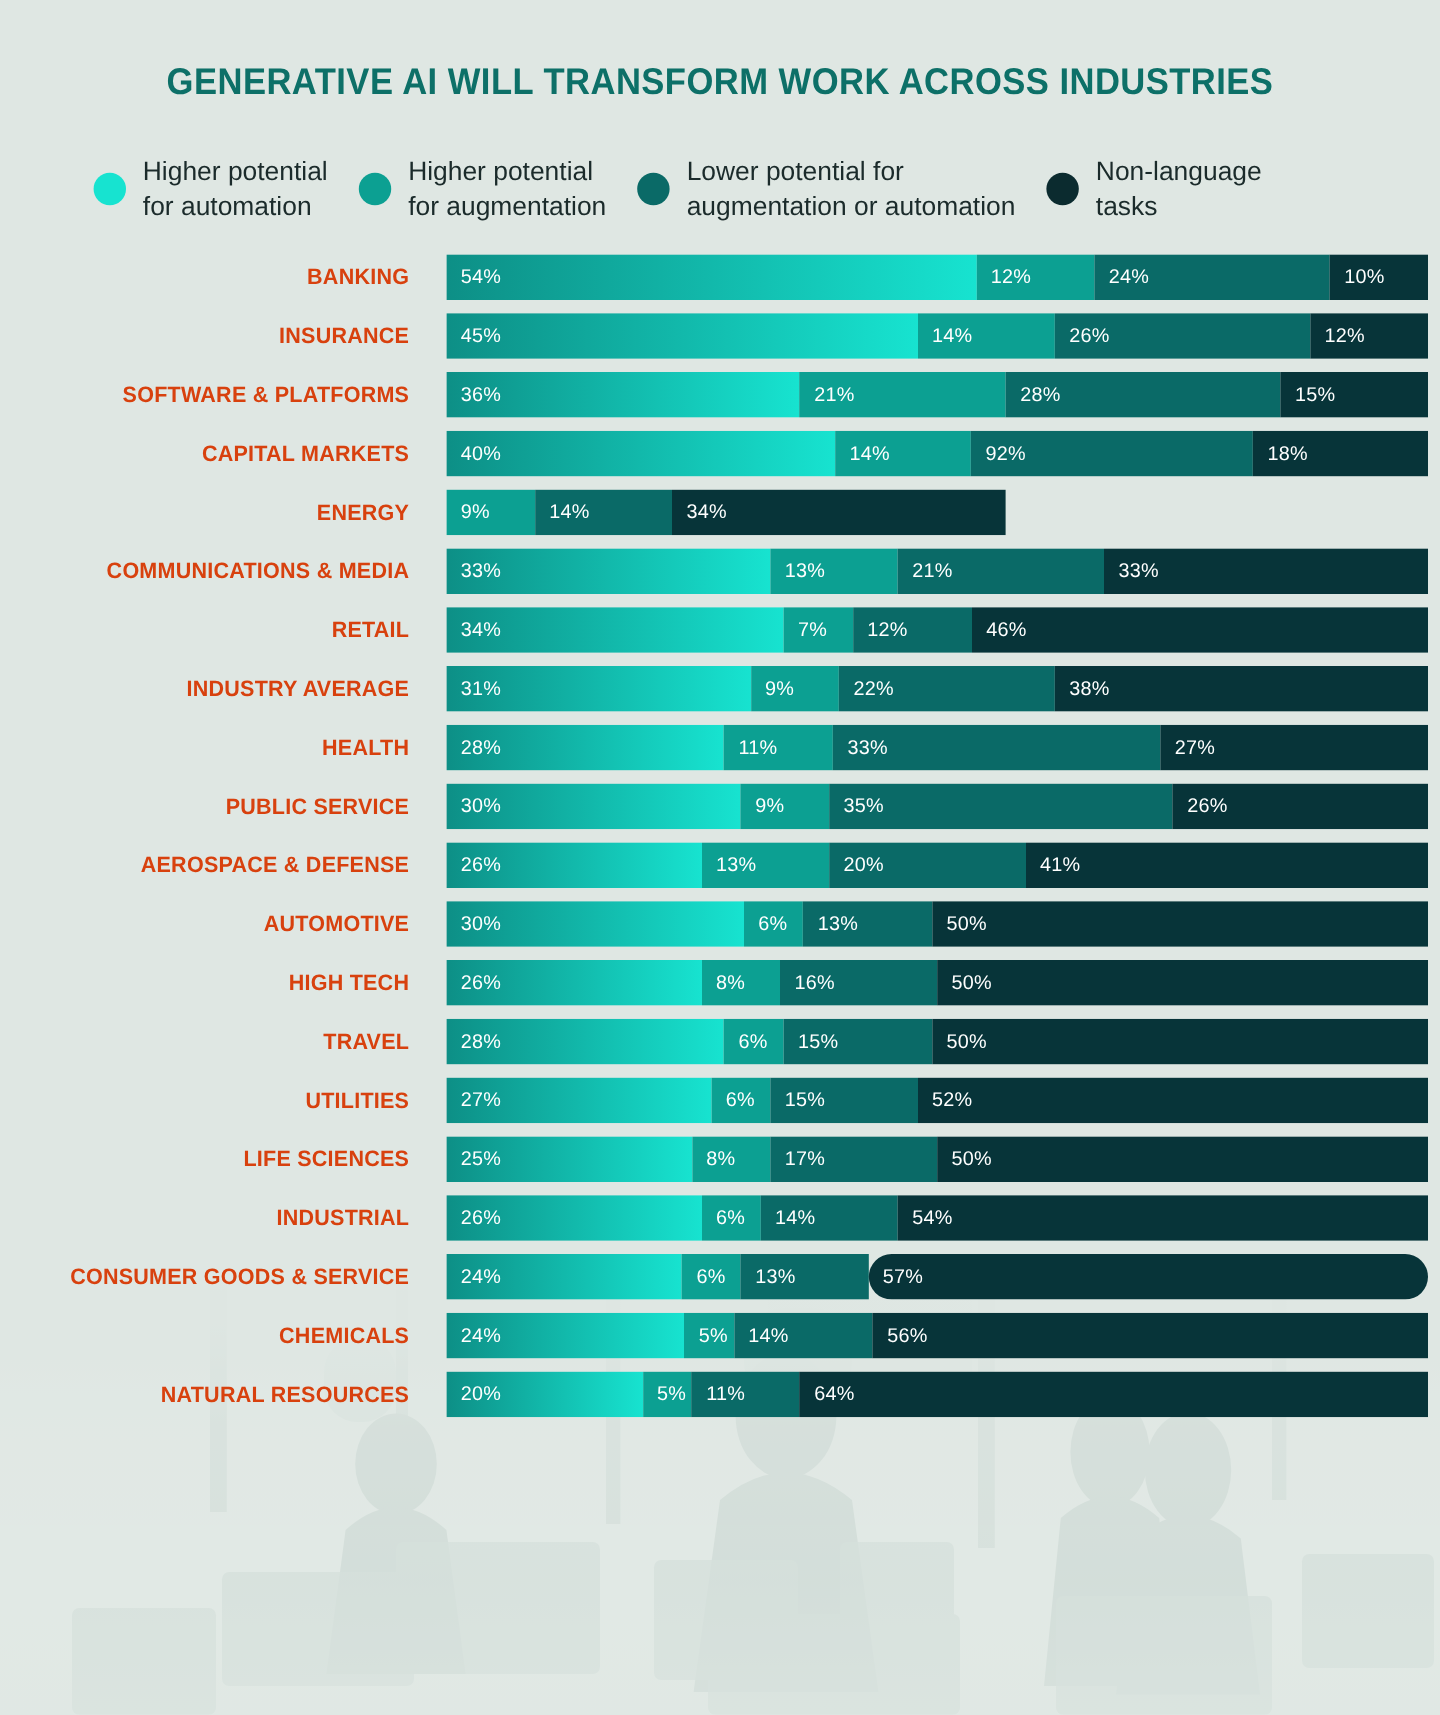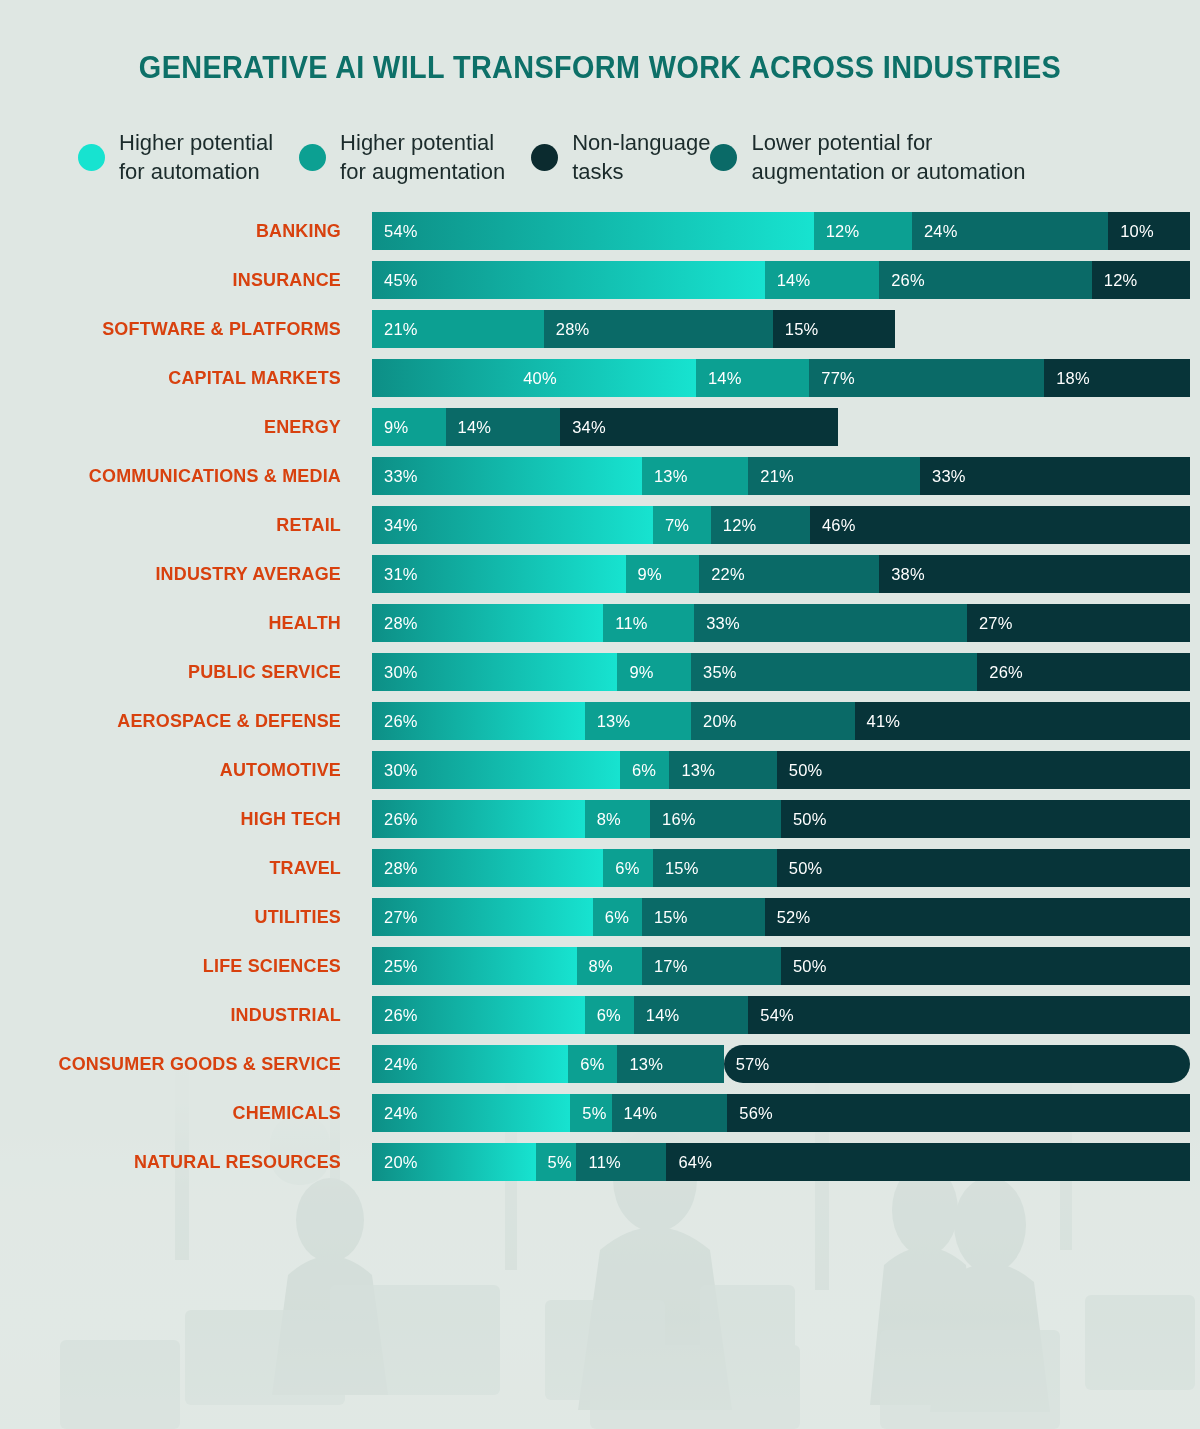--- a/index.html
+++ b/index.html
@@ -174,30 +174,30 @@
   <div class="legend-item li-0">
     <span class="legend-dot" style="background:#17e3d0"></span>
     <span class="legend-label">Higher potential
 for automation</span>
   </div>
   <div class="legend-item li-1">
     <span class="legend-dot" style="background:#0ca092"></span>
     <span class="legend-label">Higher potential
 for augmentation</span>
   </div>
+  <div class="legend-item li-2">
+    <span class="legend-dot" style="background:#0a6a67"></span>
+    <span class="legend-label">Lower potential for
+augmentation or automation</span>
+  </div>
   <div class="legend-item li-3">
     <span class="legend-dot" style="background:#0b2b2f"></span>
     <span class="legend-label">Non-language
 tasks</span>
   </div>
-  <div class="legend-item li-2">
-    <span class="legend-dot" style="background:#0a6a67"></span>
-    <span class="legend-label">Lower potential for
-augmentation or automation</span>
-  </div>
 </div>
 
 <div id="rows">
     <div class="row">
       <div class="row-label">BANKING</div>
       <div class="bar">
         <div class="seg seg-0" style="flex: 0 0 54%;">
           <span class="seg-val">54%</span>
         </div>
         <div class="seg seg-1" style="flex: 0 0 12%;">
@@ -224,42 +224,45 @@
           <span class="seg-val">26%</span>
         </div>
         <div class="seg seg-3" style="flex: 0 0 12%;">
           <span class="seg-val">12%</span>
         </div>
       </div>
     </div>
     <div class="row">
       <div class="row-label">SOFTWARE &amp; PLATFORMS</div>
       <div class="bar">
+        <div class="seg seg-0" style="flex: 0 0 36%;">
+          <span class="seg-val">36%</span>
+        </div>
         <div class="seg seg-1" style="flex: 0 0 21%;">
           <span class="seg-val">21%</span>
         </div>
         <div class="seg seg-2" style="flex: 0 0 28%;">
           <span class="seg-val">28%</span>
         </div>
         <div class="seg seg-3" style="flex: 0 0 15%;">
           <span class="seg-val">15%</span>
         </div>
       </div>
     </div>
     <div class="row">
       <div class="row-label">CAPITAL MARKETS</div>
       <div class="bar">
-        <div class="seg seg-0" style="flex: 0 0 39.604%; justify-content: center;">
+        <div class="seg seg-0" style="flex: 0 0 39.604%;">
           <span class="seg-val">40%</span>
         </div>
         <div class="seg seg-1" style="flex: 0 0 13.8614%;">
           <span class="seg-val">14%</span>
         </div>
         <div class="seg seg-2" style="flex: 0 0 28.7129%;">
-          <span class="seg-val">77%</span>
+          <span class="seg-val">92%</span>
         </div>
         <div class="seg seg-3" style="flex: 0 0 17.8218%;">
           <span class="seg-val">18%</span>
         </div>
       </div>
     </div>
     <div class="row">
       <div class="row-label">ENERGY</div>
       <div class="bar">
         <div class="seg seg-1" style="flex: 0 0 9%;">

